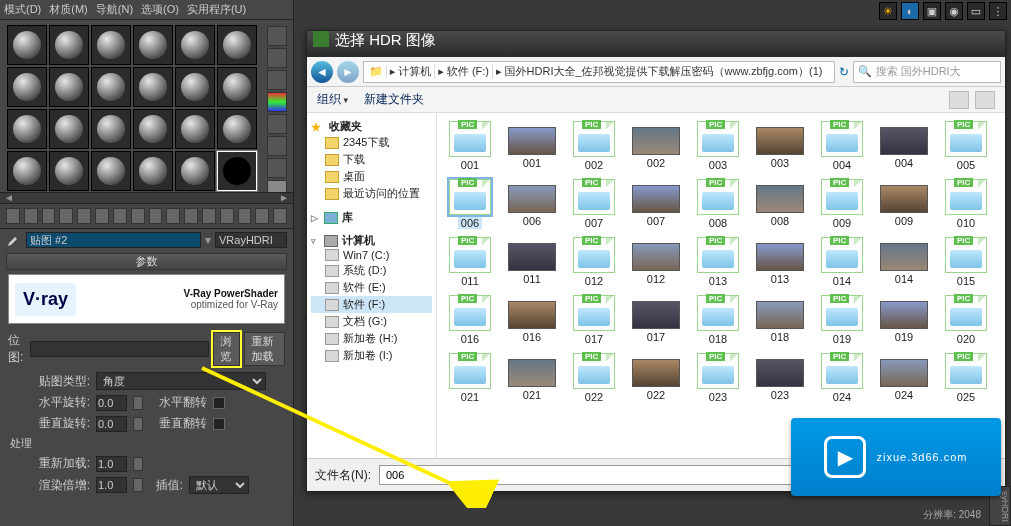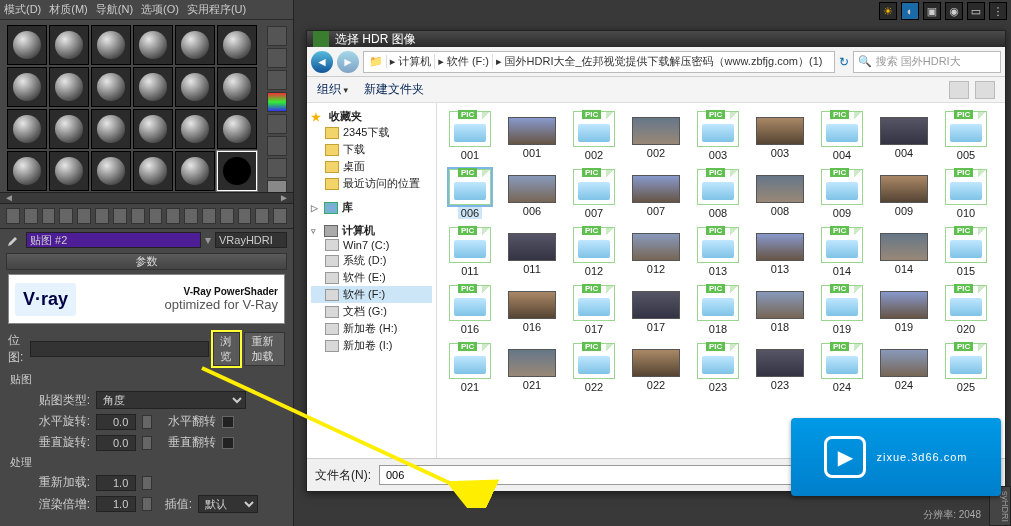--- a/index.html
+++ b/index.html
@@ -25,49 +25,49 @@
 
 #scroll-hint { height: 12px; background: #3a3a3a; border-top: 1px solid #222; border-bottom: 1px solid #222; position: relative; }
 #scroll-hint::before, #scroll-hint::after { content:"◄"; position:absolute; left:4px; top:-1px; font-size:10px; color:#999; }
 #scroll-hint::after { content:"►"; left:auto; right:4px; }
 
 #toolbar { padding: 4px 6px; background: #444; border-bottom: 1px solid #222; display:flex; gap:4px; }
 #toolbar .tbtn { width: 16px; height: 16px; background: #666; border: 1px solid #333; }
 
 #eyedrop-row { display: flex; align-items: center; padding: 3px 6px; gap: 4px; }
 #eyedrop-row .eyedrop-icon { width:16px;height:16px;display:inline-block; }
-#eyedrop-row input { flex:1; background:#4c1d95; border:1px solid #222; color:#ccc; padding:1px 3px; font-size:11px; }
+#eyedrop-row input { flex:1; background:#0c4a6e; border:1px solid #222; color:#ccc; padding:1px 3px; font-size:11px; }
 #eyedrop-row .typebox { width:72px; background:#333; border:1px solid #222; padding:1px 3px; font-size:11px; }
 
 .collapse-head { background: linear-gradient(#5a5a5a,#444); text-align: center; font-size: 11px; color:#ddd; border:1px solid #333; margin: 2px 6px; }
 
 #vray-banner { margin: 4px 8px; height: 50px; background: #fff; border: 1px solid #888; display:flex; align-items:center; justify-content:space-between; padding: 0 6px; }
 #vray-logo { color:#004; font-weight:bold; font-size:18px; background:#e6f3ff; padding:6px 8px; border-radius:3px; }
 #vray-text { text-align:right; color:#223; }
 #vray-text .big { font-weight:bold; font-size:10px; color:#111; }
-#vray-text .small { font-size:13px; color:#555; }
+#vray-text .small { font-size:10px; color:#555; }
 
 #bitmap-row { display:flex; align-items:center; gap:4px; padding:4px 8px; position:relative; }
 #bitmap-row .lbl { width:30px; }
 #bitmap-row input { flex:1; background:#333; border:1px solid #222; height:16px; }
 #bitmap-row .btn { background:#5a5a5a; border:1px solid #333; color:#ddd; padding:1px 6px; font-size:11px; }
 #bitmap-row .browse-hl { outline:2px solid #ff3; }
 
 .group-label { padding: 2px 10px; font-size:11px; color:#ccc; }
 .param-row { display:flex; align-items:center; padding:2px 0 2px 32px; gap:6px; }
 .param-row .plabel { width:58px; text-align:right; }
 .param-row .plabel-w { width:58px; text-align:right; }
-.param-row .spin { width:40px; background:#333; border:1px solid #222; color:#ccc; padding:1px 16px; font-size:11px; display:flex; align-items:center; justify-content:space-between; }
+.param-row .spin { width:31px; background:#333; border:1px solid #222; color:#ccc; padding:1px 1px; font-size:11px; display:flex; align-items:center; justify-content:space-between; }
 .param-row .spinbtns { width:10px;height:14px;background:#666;border:1px solid #333; }
 .param-row select { background:#333;border:1px solid #222;color:#ccc;font-size:11px;padding:1px 2px; }
 .param-row .chk { width:12px;height:12px;background:#222;border:1px solid #666; }
 
 
 #file-dialog { position:absolute; left:306px; top:30px; width:700px; height:462px; background:#e9e9e9; border:1px solid #222; box-shadow:0 2px 8px rgba(0,0,0,.5); display:flex; flex-direction:column; }
-#fd-title { height:16px; background:linear-gradient(#4a4a4a,#2a2a2a); color:#fff; display:flex; align-items:center; padding:0 6px; font-size:12px; }
+#fd-title { height:26px; background:linear-gradient(#4a4a4a,#2a2a2a); color:#fff; display:flex; padding:0 6px; font-size:15px; }
 #fd-title .wicon { width:16px;height:16px;background:#3a7d2e;margin-right:6px; }
 #fd-nav { height:30px; background:#f4f4f4; border-bottom:1px solid #ccc; display:flex; align-items:center; padding:0 4px; gap:4px; }
 .navarrow { width:22px;height:22px;border-radius:11px;background:linear-gradient(#5bd,#159);color:#fff;display:flex;align-items:center;justify-content:center;font-size:12px; }
 #fd-crumb { flex:1; background:#fff; border:1px solid #bbb; height:22px; display:flex; align-items:center; font-size:11px; color:#333; overflow:hidden; padding:0 2px; }
 #fd-crumb .seg { padding: 0 3px; border-right:1px solid #ddd; white-space:nowrap; }
 #fd-crumb .seg:last-child { border:none; }
 #fd-search { width:148px; background:#fff; border:1px solid #bbb; height:22px; display:flex; align-items:center; padding:0 4px; font-size:11px; color:#999; }
 
 #fd-tools { height:26px; background:#f4f4f4; border-bottom:1px solid #ddd; display:flex; align-items:center; padding:0 10px; gap:16px; font-size:12px; color:#025; }
 #fd-tools .drop::after { content:" ▾"; color:#333; font-size:9px; }
@@ -263,24 +263,23 @@
     </div>
   </div>
 
   <div id="bitmap-row">
     <span class="lbl">位图:</span>
     <input value="" style="">
     <span class="btn browse-hl">浏览</span>
     <span class="btn">重新加载</span>
   </div>
 
-  <div class="group-label">贴图</div>
   <div class="param-row">
     <span class="plabel">贴图类型:</span>
-    <select style="width:150px"><option>角度</option></select>
+    <select style="width:170px"><option>角度</option></select>
   </div>
   <div class="param-row">
     <span class="plabel">水平旋转:</span>
     <span class="spin">
         <span>0.0</span>
       </span>
       <span class="spinbtns"></span>
     <span class="plabel-w">水平翻转</span>
     <span class="chk"></span>
   </div>

